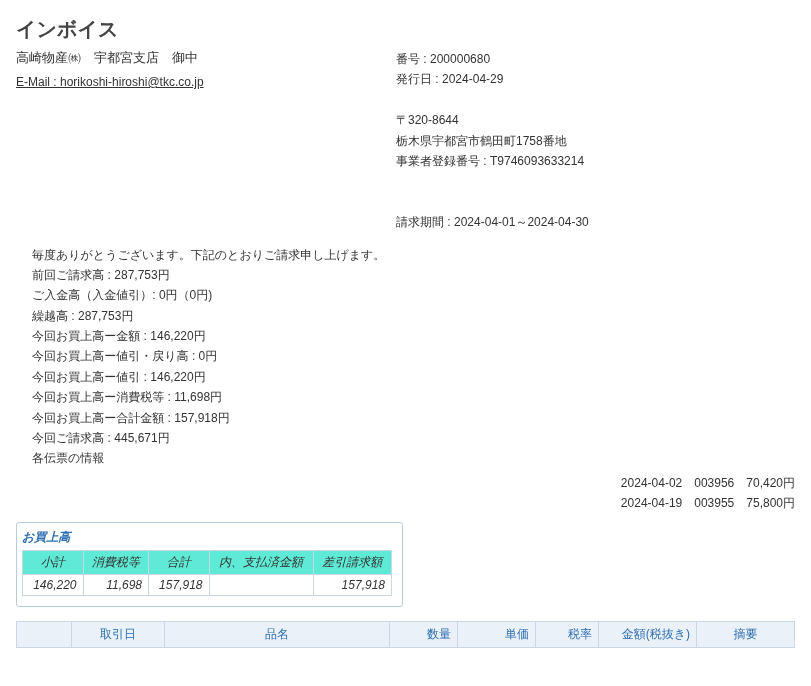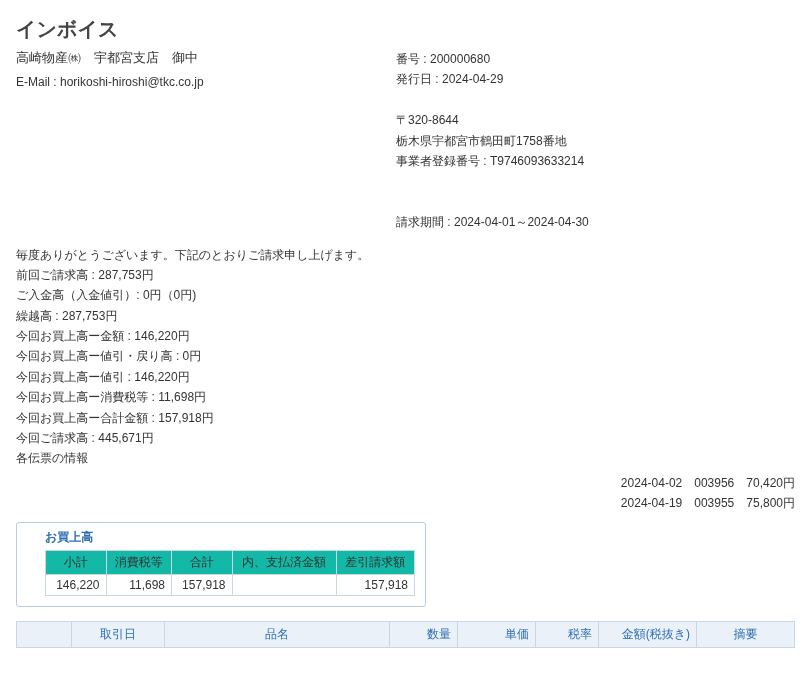--- a/index.html
+++ b/index.html
@@ -28,62 +28,65 @@
   .top-right {
     flex: 1;
     line-height: 1.7;
   }
   .customer {
     font-size: 13px;
     margin-bottom: 8px;
   }
   .email {
     margin-top: 6px;
+    text-decoration: underline;
   }
   .intro {
     line-height: 1.7;
     margin-bottom: 4px;
+    margin-left: 16px;
   }
   .vouchers {
     line-height: 1.7;
   }
   .voucher-line {
     padding-left: 24px;
     text-align: right;
   }
   .panels {
     display: flex;
     gap: 12px;
     margin: 8px 0 14px 0;
   }
   .panel {
     border: 1px solid #B8CCE0;
     border-radius: 3px;
-    padding: 6px 10px 10px 28px;
+    padding: 6px 10px 10px 5px;
+    font-style: italic;
   }
   .panel-title {
     color: #2E6FB2;
     font-weight: bold;
     margin-bottom: 4px;
   }
   .panel1 { width: 370px; }
   .panel2 { flex: 1; }
   table.totals {
     border-collapse: collapse;
     width: 100%;
     font-size: 12px;
   }
   table.totals th, table.totals td {
     border: 1px solid #C9D7E5;
     padding: 3px 6px;
     text-align: center;
     white-space: nowrap;
   }
   table.totals th {
-    background: #14b8a6;
+    background: #5eead4;
     font-weight: normal;
   }
   table.totals td {
     text-align: right;
   }
   .tax-lines {
     line-height: 1.8;
   }
   table.detail {
     border-collapse: collapse;

